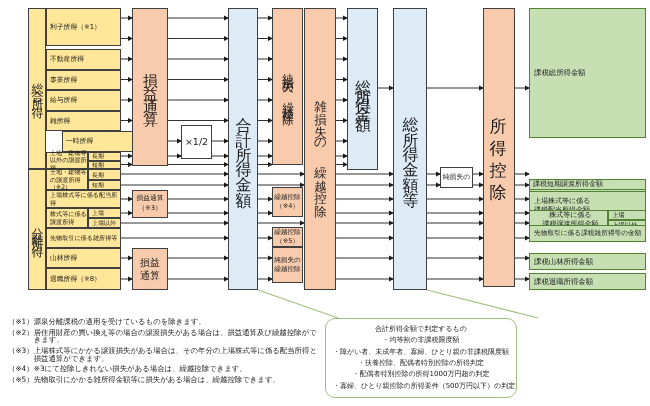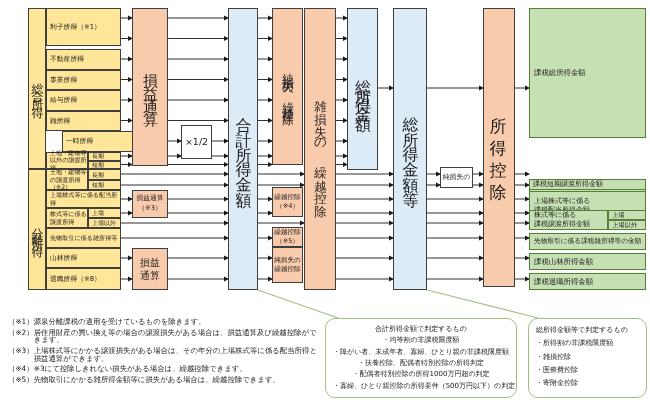--- a/index.html
+++ b/index.html
@@ -183,27 +183,27 @@
   <div class="box white ctr" style="left:440px;top:167px;width:33px;height:21px;font-size:6.8px;">純損失の</div>
   <div class="box orange vtext" style="left:483px;top:8px;width:32px;height:279px;font-size:17px;letter-spacing:22px;">所得控除</div>
 
   <div class="box green rowlbl" style="left:529px;top:8px;width:117px;height:130px;font-size:7.4px;padding-left:4px;">課税総所得金額</div>
   <div class="box green rowlbl" style="left:529px;top:182px;width:117px;height:11.5px;font-size:7px;padding-left:4px;">課税長期譲渡所得金額</div>
   <div class="box green rowlbl" style="left:529px;top:178.5px;width:117px;height:11.5px;font-size:7px;">課税短期譲渡所得金額</div>
   <div class="box green ctr" style="left:529px;top:190.5px;width:117px;height:31px;font-size:7px;align-items:flex-start;padding-left:4px;">
     <span>上場株式等に係る</span>
     <span>課税配当所得金額</span>
   </div>
-  <div class="box green ctr" style="left:529px;top:210px;width:79px;height:20px;font-size:7px;align-items:flex-start;padding-left:4px;">
+  <div class="box green ctr" style="left:529px;top:210px;width:79px;height:20px;font-size:7px;align-items:center;padding-left:4px;">
     <span>株式等に係る</span>
     <span>課税譲渡所得金額</span>
   </div>
   <div class="box green rowlbl" style="left:608px;top:210px;width:38px;height:10px;font-size:6.3px;">上場</div>
   <div class="box green rowlbl" style="left:608px;top:220px;width:38px;height:10px;font-size:6.3px;">上場以外</div>
-  <div class="box green rowlbl" style="left:529px;top:233px;width:117px;height:17px;font-size:6.7px;padding-left:4px;">先物取引に係る課税雑所得等の金額</div>
+  <div class="box green rowlbl" style="left:529px;top:225px;width:117px;height:17px;font-size:6.7px;padding-left:4px;">先物取引に係る課税雑所得等の金額</div>
   <div class="box green rowlbl" style="left:529px;top:253px;width:117px;height:17px;font-size:7.4px;padding-left:4px;">課税山林所得金額</div>
   <div class="box green rowlbl" style="left:529px;top:273px;width:117px;height:17px;font-size:7.4px;padding-left:4px;text-align:center;">課税退職所得金額</div>
 
   <div class="notes">
     <div class="note">
         <span class="mk">（※1）</span>
         <span class="tx">源泉分離課税の適用を受けているものを除きます。</span>
       </div>
     <div class="note">
         <span class="mk">（※2）</span>
@@ -224,21 +224,14 @@
   </div>
 
   <div class="judge" style="left:325px;top:318px;width:192px;height:80px;text-align:center;">
     <div>合計所得金額で判定するもの</div>
     <div>・均等割の非課税限度額</div>
     <div>・障がい者、未成年者、寡婦、ひとり親の非課税限度額</div>
     <div>・扶養控除、配偶者特別控除の所得判定</div>
     <div>・配偶者特別控除の所得1000万円超の判定</div>
     <div>・寡婦、ひとり親控除の所得要件（500万円以下）の判定</div>
   </div>
-  <div class="judge" style="left:528px;top:318px;width:119px;height:80px;line-height:1.9;">
-    <div>総所得金額等で判定するもの</div>
-    <div>・所得割の非課税限度額</div>
-    <div>・雑損控除</div>
-    <div>・医療費控除</div>
-    <div>・寄附金控除</div>
-  </div>
 
 </div>
 
 </body></html>

